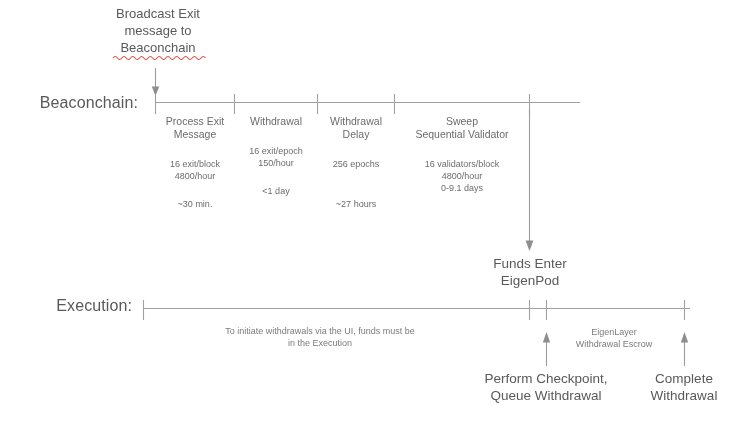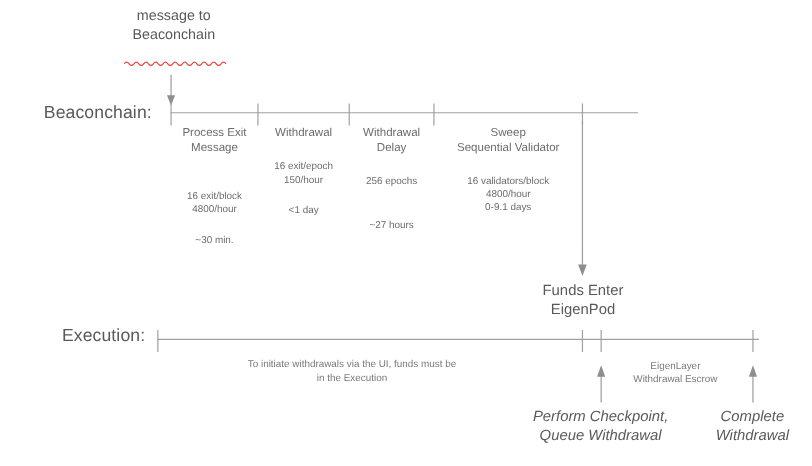--- a/index.html
+++ b/index.html
@@ -33,21 +33,21 @@
   .big-note{
     font-size:13.5px;color:#58595b;line-height:17px;
   }
   .exec-caption{
     font-size:9px;color:#7a7b7d;line-height:12px;
   }
   .escrow-note{
     font-size:9px;color:#7a7b7d;line-height:12px;
   }
   .bottom-label{
-    font-size:13.5px;color:#58595b;line-height:17px;font-style:italic;
+    font-size:13.5px;color:#58595b;line-height:17px;
   }
 </style>
 </head>
 <body>
 
 <svg id="diagram" viewBox="0 0 738 424" width="738" height="424" xmlns="http://www.w3.org/2000/svg">
 
   <g>
     <line x1="155.5" y1="68" x2="155.5" y2="90" stroke="#9a9b9d" stroke-width="1.1"></line>
     <polygon points="155.5,96 151.8,86.5 159.2,86.5" fill="#8d8e90"></polygon>
@@ -84,32 +84,33 @@
     <line x1="684.5" y1="366" x2="684.5" y2="340" stroke="#9a9b9d" stroke-width="1.1"></line>
     <polygon points="684.5,332 680.8,342.5 688.2,342.5" fill="#8d8e90"></polygon>
   </g>
 
   <g>
     <path d="M113 58 q2.2 -3 4.4 0 t4.4 0 t4.4 0 t4.4 0 t4.4 0 t4.4 0 t4.4 0 t4.4 0 t4.4 0 t4.4 0 t4.4 0 t4.4 0 t4.4 0 t4.4 0 t4.4 0 t4.4 0 t4.4 0 t4.4 0 t4.4 0 t4.4 0 t4.4 0" fill="none" stroke="#e8453c" stroke-width="1.05"></path>
   </g>
 </svg>
 
 <div class="node ctr head-note" style="left:88px;top:5px;width:140px;">
+  <div>Broadcast Exit</div>
   <div>message to</div>
   <div>Beaconchain</div>
 </div>
 
 <div class="node row-label" style="left:0px;top:94px;width:138px;">Beaconchain:</div>
 
 <div class="node row-label" style="left:0px;top:297px;width:132px;text-align:right;">Execution:</div>
 
 <div class="node ctr" style="left:145px;top:115px;width:100px;">
   <div class="seg-title">Process Exit</div>
   <div class="seg-title">Message</div>
-  <div class="seg-rate" style="margin-top:31px;">16 exit/block</div>
+  <div class="seg-rate" style="margin-top:17px;">16 exit/block</div>
   <div class="seg-rate">4800/hour</div>
   <div class="seg-time" style="margin-top:16px;">~30 min.</div>
 </div>
 
 <div class="node ctr" style="left:226px;top:115px;width:100px;">
   <div class="seg-title">Withdrawal</div>
   <div class="seg-rate" style="margin-top:17px;">16 exit/epoch</div>
   <div class="seg-rate">150/hour</div>
   <div class="seg-time" style="margin-top:16px;">&lt;1 day</div>
 </div>

